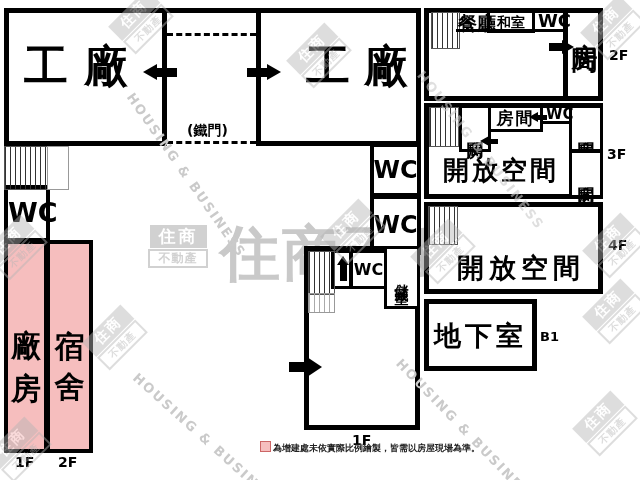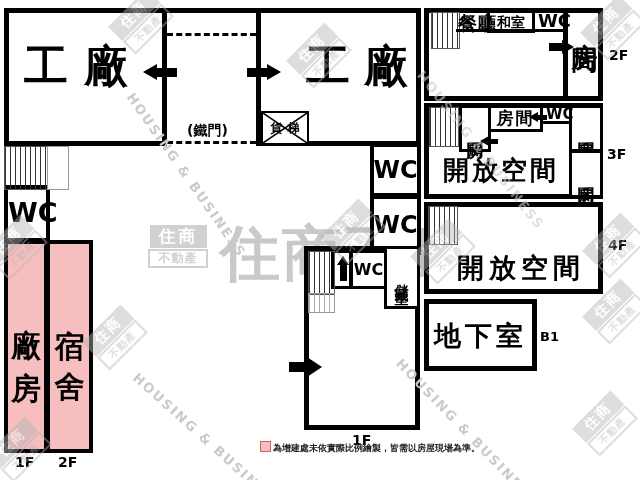--- a/index.html
+++ b/index.html
@@ -51,27 +51,20 @@
   <div class="wall" style="left:162px;top:8px;width:5px;height:138px;"></div>
   <div class="wall" style="left:256px;top:8px;width:5px;height:138px;"></div>
   <div class="whitepatch" style="left:167px;top:139px;width:89px;height:7px;"></div>
   <div class="dash" style="left:167px;top:33px;width:89px;"></div>
   <div class="dash" style="left:167px;top:141px;width:89px;"></div>
 
   <div class="lbl" style="left:24px;top:44px;font-size:44px;letter-spacing:16px;">工廠</div>
   <div class="lbl" style="left:306px;top:44px;font-size:44px;letter-spacing:14px;">工廠</div>
   <div class="lbl" style="left:187px;top:123px;font-size:14px;">(鐵門)</div>
 
-  <div class="room b2 flex" style="left:261px;top:111px;width:48px;height:34px;">
-    <svg class="xsvg" width="44" height="30" viewBox="0 0 44 30">
-      <line x1="0" y1="0" x2="44" y2="30" stroke="#000" stroke-width="1.5"></line>
-      <line x1="44" y1="0" x2="0" y2="30" stroke="#000" stroke-width="1.5"></line>
-    </svg>
-    <span class="lbl" style="position:relative;font-size:12px;letter-spacing:5px;margin-left:5px;">貨梯</span>
-  </div>
 
   <div class="arrow" style="left:143px;top:64px;">
     <div class="head" style="border-width:8px 14px 8px 0;border-color:transparent #000 transparent transparent;"></div>
     <div class="bar" style="width:20px;height:9px;"></div>
   </div>
   <div class="arrow" style="left:247px;top:64px;">
     <div class="bar" style="width:20px;height:9px;"></div>
     <div class="head" style="border-width:8px 0 8px 14px;border-color:transparent transparent transparent #000;"></div>
   </div>
 

